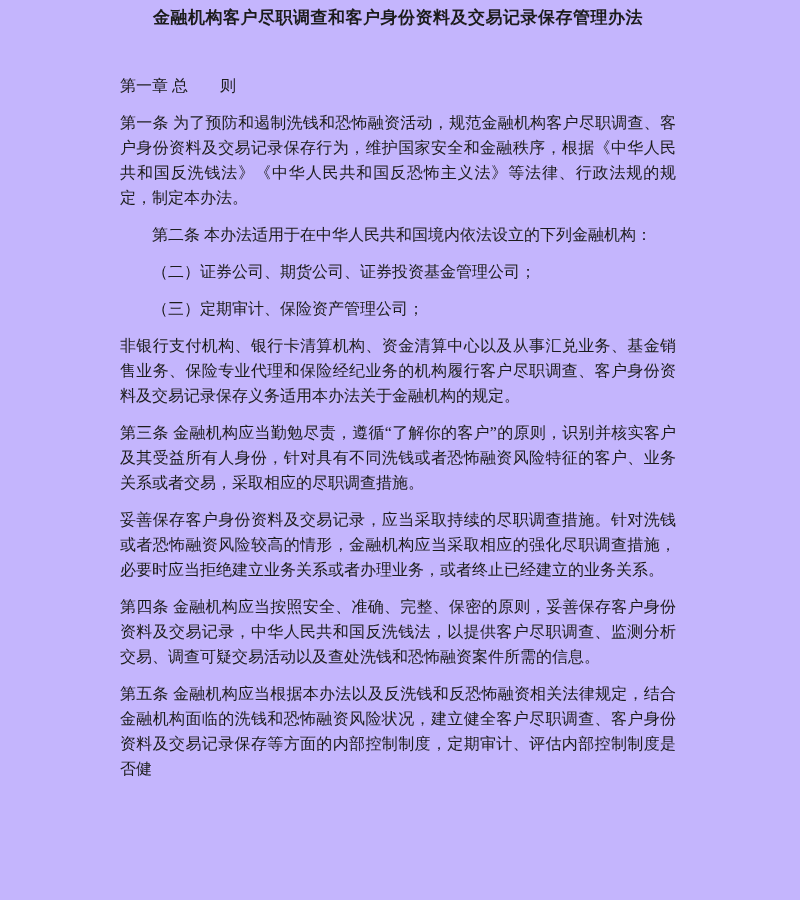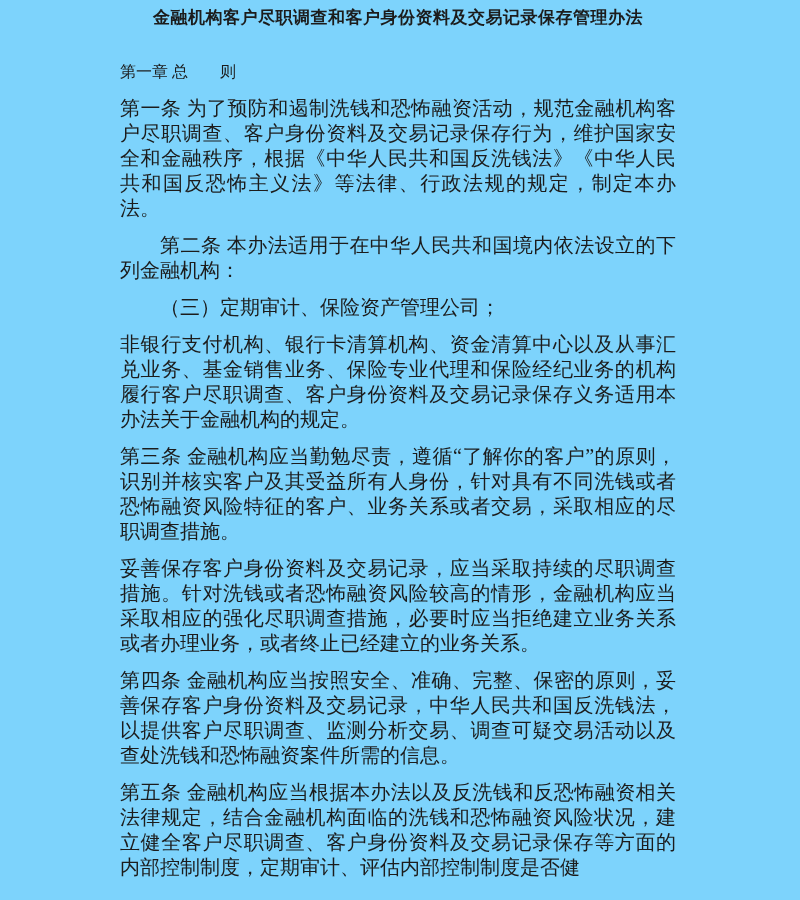--- a/index.html
+++ b/index.html
@@ -5,42 +5,42 @@
   * { margin: 0; padding: 0; box-sizing: border-box; }
   html, body {
     width: 800px;
     height: 900px;
     overflow: hidden;
     background: #ffffff;
   }
   .page {
     width: 800px;
     height: 900px;
-    background: #7dd3fc;
+    background: #c4b5fd;
     padding: 7px 124px 0 120px;
     font-family: "Liberation Serif", "DejaVu Serif", serif;
     color: #1c1c1c;
   }
   .doc-title {
     font-size: 17px;
     font-weight: 700;
     line-height: 22px;
     text-align: center;
     letter-spacing: 0.5px;
   }
   .chapter-heading {
-    margin-top: 30px;
+    margin-top: 44px;
     margin-bottom: 12px;
     font-size: 16px;
     line-height: 25px;
     font-weight: 400;
     text-align: left;
   }
   .para {
-    font-size: 20px;
+    font-size: 16px;
     line-height: 25px;
     margin: 0 0 12px 0;
     text-align: justify;
     text-justify: inter-ideograph;
     word-break: break-all;
   }
   .para.indent {
     text-indent: 2em;
   }
 </style>
@@ -51,20 +51,21 @@
 
   <h1 class="doc-title">金融机构客户尽职调查和客户身份资料及交易记录保存管理办法</h1>
 
   <div class="chapter-heading">第一章 总　　则</div>
 
   <p class="para">第一条 为了预防和遏制洗钱和恐怖融资活动，规范金融机构客户尽职调查、客户身份资料及交易记录保存行为，维护国家安全和金融秩序，根据《中华人民共和国反洗钱法》《中华人民共和国反恐怖主义法》等法律、行政法规的规定，制定本办法。</p>
 
   <p class="para indent">第二条 本办法适用于在中华人民共和国境内依法设立的下列金融机构：</p>
 
 
+  <p class="para indent">（二）证券公司、期货公司、证券投资基金管理公司；</p>
 
   <p class="para indent">（三）定期审计、保险资产管理公司；</p>
 
 
 
   <p class="para">非银行支付机构、银行卡清算机构、资金清算中心以及从事汇兑业务、基金销售业务、保险专业代理和保险经纪业务的机构履行客户尽职调查、客户身份资料及交易记录保存义务适用本办法关于金融机构的规定。</p>
 
   <p class="para">第三条 金融机构应当勤勉尽责，遵循“了解你的客户”的原则，识别并核实客户及其受益所有人身份，针对具有不同洗钱或者恐怖融资风险特征的客户、业务关系或者交易，采取相应的尽职调查措施。</p>
 
   <p class="para">妥善保存客户身份资料及交易记录，应当采取持续的尽职调查措施。针对洗钱或者恐怖融资风险较高的情形，金融机构应当采取相应的强化尽职调查措施，必要时应当拒绝建立业务关系或者办理业务，或者终止已经建立的业务关系。</p>

